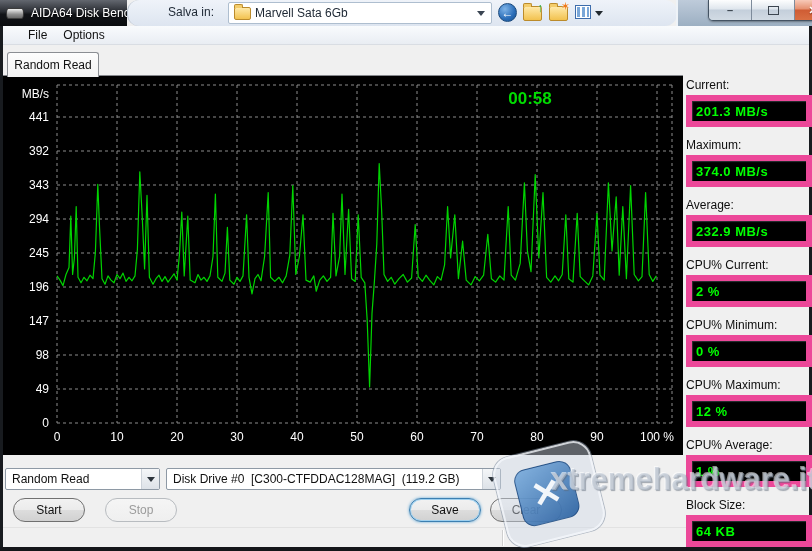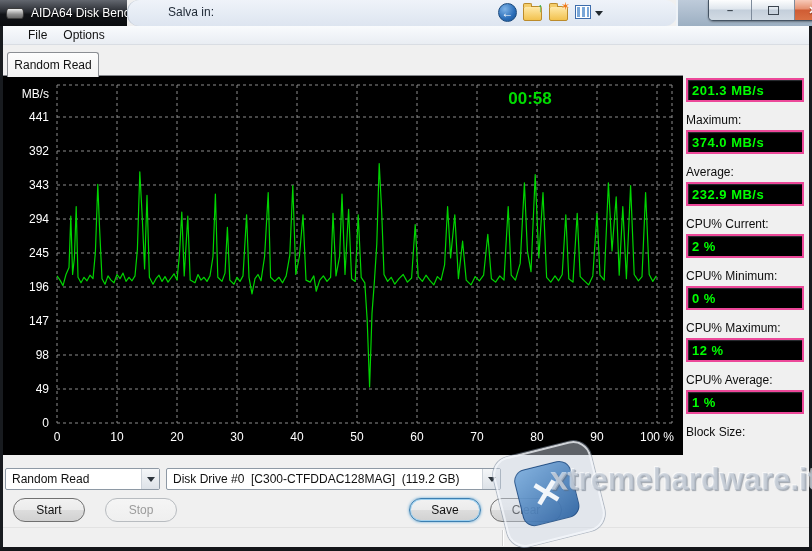--- a/index.html
+++ b/index.html
@@ -69,21 +69,21 @@
     background:linear-gradient(#fdfdfd,#f2f2f2);border:1px solid #8b8e93;border-bottom:none;
     border-radius:3px 3px 0 0;z-index:6;display:flex;align-items:center;justify-content:center;
     font-size:12px;color:#111;}
   
   .chart-panel{position:absolute;left:3px;top:75px;width:680px;height:380px;background:#000;
     border-top:1px solid #85878c;box-sizing:border-box;z-index:2;}
   .chart-panel svg{display:block;}
   
   .stats-panel{position:absolute;left:686px;top:78px;width:120px;z-index:3;}
   .stat-label{font-size:12px;color:#0d0d0d;height:15px;margin-bottom:2px;}
-  .stat-box{width:110px;height:20px;background:#000;border:2px solid #ec4899;
+  .stat-box{width:110px;height:20px;background:#000;border:6px solid #ec4899;
     box-shadow:inset 1px 1px 1px #2c2f33;margin-bottom:11px;
     display:flex;align-items:center;padding-left:4px;
     color:#00ff00;font-size:13px;font-weight:bold;letter-spacing:0.5px;}
   
   .combo{position:absolute;height:22px;background:#fff;border:1px solid #8e99a5;border-radius:2px;
     font-size:12px;color:#111;box-sizing:border-box;}
   .combo .txt{position:absolute;left:6px;top:3px;white-space:pre;overflow:hidden;right:20px;}
   .combo .arrow-zone{position:absolute;right:0;top:0;bottom:0;width:17px;
     background:linear-gradient(#f4f6f8,#dde2e8);border-left:1px solid #ccd2d9;
     display:flex;align-items:center;justify-content:center;}
@@ -121,20 +121,25 @@
 </head>
 <body>
 
 <div class="titlebar-left">
   <span class="disk-icon"></span>
   <span class="title-text">AIDA64 Disk Bench</span>
 </div>
 
 <div class="dialog-strip">
   <span class="savein-label">Salva in:</span>
+  <div class="loc-combo">
+    <span class="folder-icon"></span>
+    <span class="loc-text">Marvell Sata 6Gb</span>
+    <span class="caret"></span>
+  </div>
   <div class="tb-icon back-icon">←</div>
   <div class="tb-icon tb-folder up-folder">
     <span class="ovl">↑</span>
   </div>
   <div class="tb-icon tb-folder new-folder">
     <span class="ovl">✶</span>
   </div>
   <div class="tb-icon views-icon">
     <span class="grid"></span>
   </div>
@@ -204,34 +209,36 @@
       <line x1="654" y1="9" x2="654" y2="347" stroke="#8c8c8c" stroke-width="1" stroke-dasharray="3,3"></line>
       <text x="654" y="365" fill="#ffffff" font-size="12" text-anchor="middle" font-family="Liberation Sans, sans-serif">100 %</text>
       <line x1="669" y1="9" x2="669" y2="347" stroke="#8c8c8c" stroke-width="1" stroke-dasharray="3,3"></line>
       <text x="46" y="22" fill="#ffffff" font-size="12" text-anchor="end" font-family="Liberation Sans, sans-serif">MB/s</text>
       <text x="527" y="28" fill="#00dc00" font-size="17" font-weight="bold" text-anchor="middle" font-family="Liberation Sans, sans-serif">00:58</text>
       <polyline points="54.0,199.9 57.0,204.1 60.0,209.6 63.0,198.5 66.0,191.6 67.8,140.2 69.6,198.5 71.4,181.9 73.2,130.5 75.0,201.3 78.0,206.8 81.0,201.3 84.0,204.8 87.0,199.2 90.0,202.7 92.4,176.3 94.8,108.3 96.6,152.7 99.0,202.7 102.0,208.2 105.0,199.9 108.0,204.1 111.0,206.8 114.0,198.5 117.0,202.7 120.0,197.1 123.0,205.4 126.0,201.3 129.0,204.8 132.0,199.9 134.4,173.5 136.8,95.8 139.2,140.2 141.6,193.0 144.0,119.4 146.4,201.3 150.0,208.2 153.0,202.7 156.0,199.2 159.0,205.4 162.0,200.6 165.0,206.1 168.0,202.0 171.0,197.8 174.0,204.1 176.4,179.1 178.8,136.1 181.2,199.9 184.8,140.2 187.2,204.1 192.0,206.8 195.0,198.5 198.0,204.1 201.0,201.3 204.0,205.4 207.0,199.9 210.0,180.5 212.4,118.0 214.8,201.3 219.0,205.4 222.0,197.1 224.4,151.3 226.8,204.1 231.0,208.2 234.0,201.3 237.0,205.4 240.0,199.9 243.6,138.8 246.0,201.3 249.0,217.9 252.0,202.7 255.0,198.5 258.0,204.8 261.6,180.5 265.2,116.6 267.6,201.3 271.8,205.4 276.0,201.3 279.6,206.8 283.2,199.9 286.8,179.1 289.8,109.7 292.8,198.5 296.4,180.5 300.0,138.8 303.0,204.1 307.2,206.1 310.8,199.9 313.2,215.2 316.8,204.1 320.4,199.9 324.0,205.4 327.6,201.3 330.0,137.4 333.0,199.9 336.6,180.5 339.0,118.0 342.0,198.5 345.6,133.3 348.6,202.7 352.2,205.4 355.2,138.8 358.2,201.3 361.8,206.8 364.2,244.3 366.6,310.9 369.0,237.4 371.4,205.4 373.8,168.0 376.2,87.5 378.6,133.3 381.0,198.5 384.6,205.4 388.2,201.3 391.8,208.2 396.0,202.7 400.2,198.5 404.4,206.1 408.6,202.0 412.2,148.6 415.2,200.6 419.4,205.4 423.0,199.2 426.6,204.1 430.8,208.9 434.4,200.6 438.0,204.1 441.6,188.8 444.6,130.5 447.6,181.9 451.8,138.8 455.4,202.7 459.6,165.2 463.2,204.1 468.0,208.9 472.2,200.6 476.4,204.8 480.6,199.2 484.8,158.3 488.4,202.7 492.6,206.1 496.8,199.9 501.0,204.1 505.2,130.5 508.2,199.2 512.4,204.1 517.2,187.4 521.4,106.9 524.4,174.9 528.0,195.7 532.2,98.6 535.8,181.9 540.0,116.6 543.6,201.3 547.8,206.1 552.0,199.9 555.6,204.8 559.2,198.5 562.8,138.8 565.8,202.7 570.0,206.1 574.2,137.4 577.2,200.6 581.4,204.8 585.6,208.9 589.8,199.9 594.0,137.4 597.0,199.2 601.2,204.1 605.4,106.9 609.0,174.9 613.2,120.8 616.2,199.2 619.8,130.5 623.4,202.7 627.6,109.7 631.2,198.5 635.4,204.8 639.0,200.6 642.6,116.6 646.2,198.5 649.8,205.4 653.4,199.9" fill="none" stroke="#00d400" stroke-width="1.2" stroke-linejoin="round"></polyline>
     </svg>
 </div>
 
 <div class="stats-panel">
+  <div class="stat-label">Current:</div>
   <div class="stat-box">201.3 MB/s</div>
   <div class="stat-label">Maximum:</div>
   <div class="stat-box">374.0 MB/s</div>
   <div class="stat-label">Average:</div>
   <div class="stat-box">232.9 MB/s</div>
   <div class="stat-label">CPU% Current:</div>
   <div class="stat-box">2 %</div>
   <div class="stat-label">CPU% Minimum:</div>
   <div class="stat-box">0 %</div>
   <div class="stat-label">CPU% Maximum:</div>
   <div class="stat-box">12 %</div>
   <div class="stat-label">CPU% Average:</div>
   <div class="stat-box">1 %</div>
   <div class="stat-label">Block Size:</div>
+  <div class="stat-box">64 KB</div>
 </div>
 
 <div class="combo combo-test">
   <span class="txt">Random Read</span>
   <span class="arrow-zone">
       <i></i>
     </span>
 </div>
 <div class="combo combo-drive">
   <span class="txt">Disk Drive #0  [C300-CTFDDAC128MAG]  (119.2 GB)</span>

